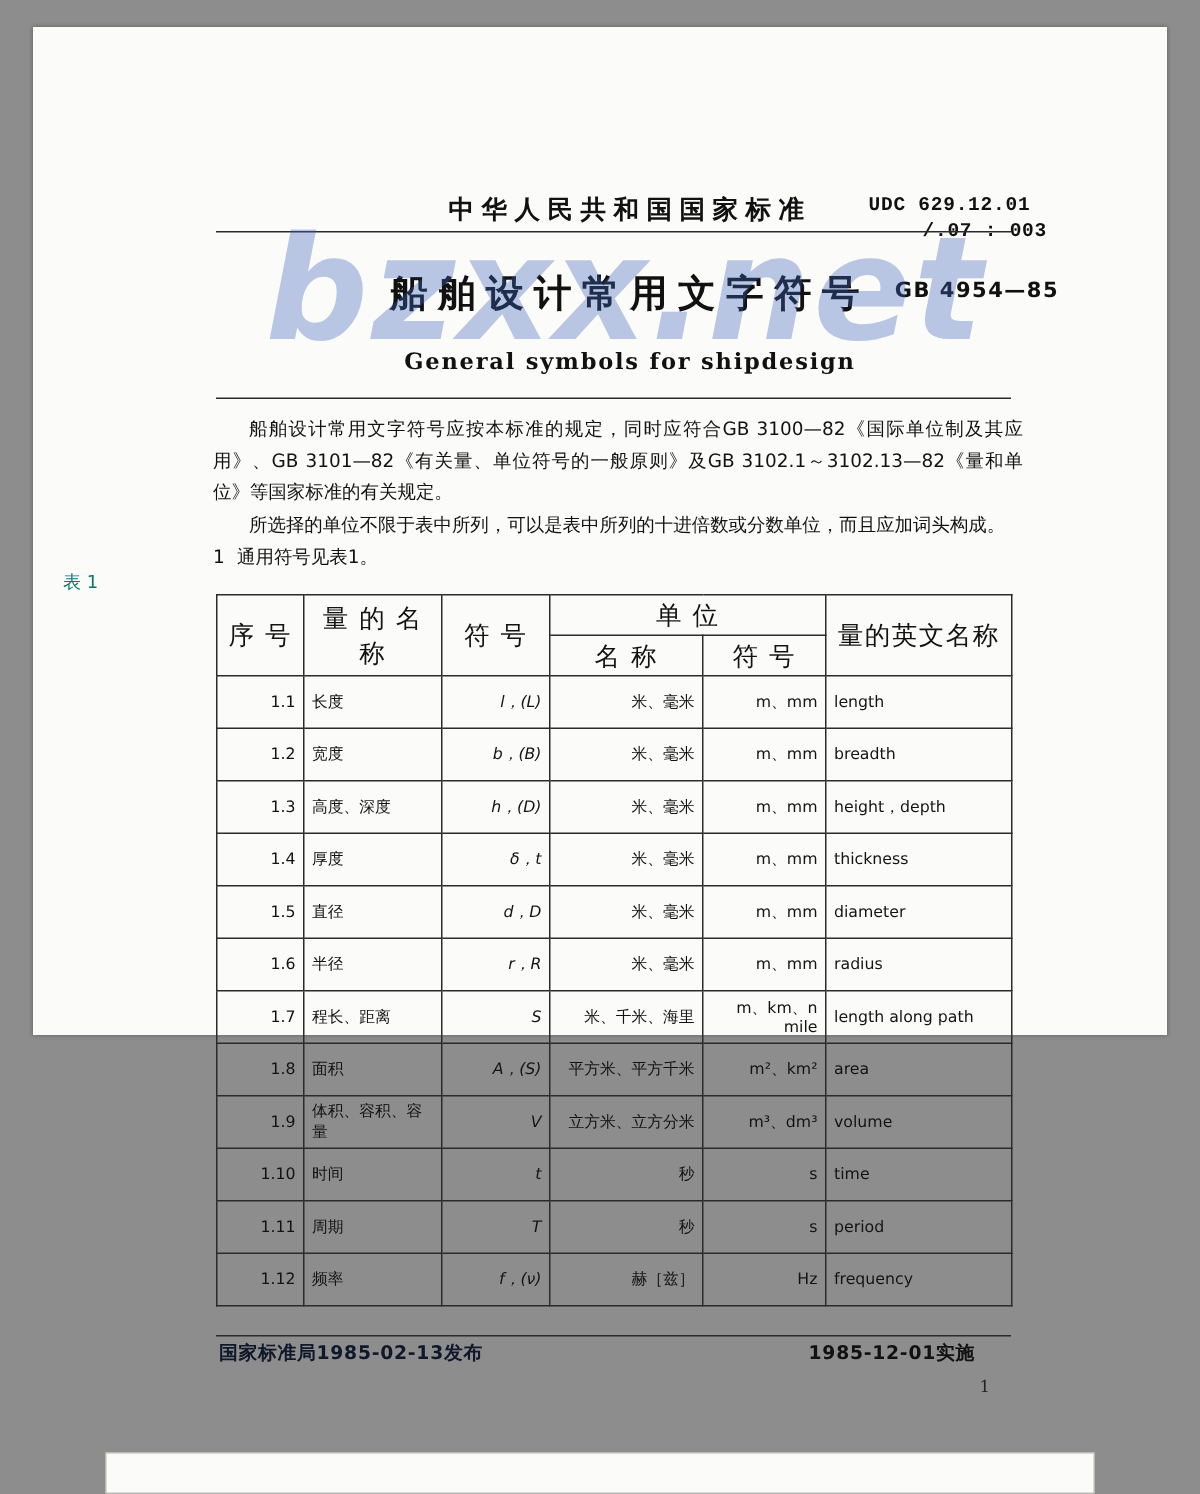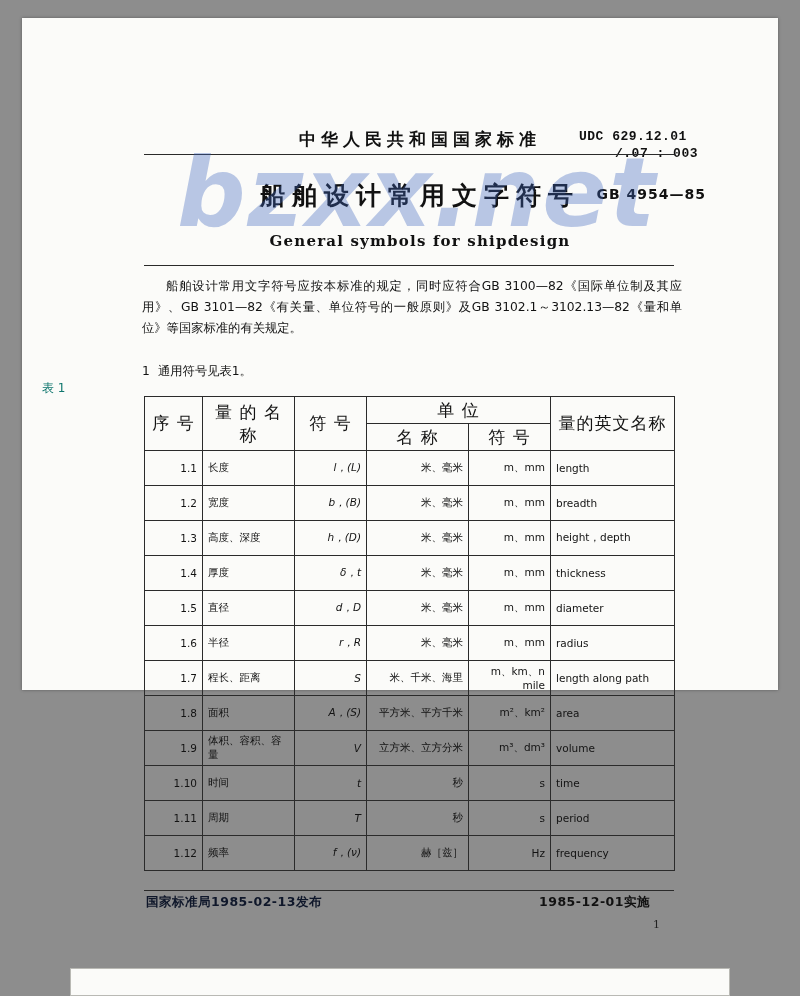--- a/index.html
+++ b/index.html
@@ -236,20 +236,21 @@
         <div class="l1">UDC  629.12.01</div>
         <div class="l2">/.07 : 003</div>
       </div>
       <div class="std-no">GB 4954—85</div>
     </div>
 
     <div class="rule r1"></div>
     <div class="rule r2"></div>
 
     <div class="para p1">船舶设计常用文字符号应按本标准的规定，同时应符合GB 3100—82《国际单位制及其应用》、GB 3101—82《有关量、单位符号的一般原则》及GB 3102.1～3102.13—82《量和单位》等国家标准的有关规定。</div>
+    <div class="para p2">所选择的单位不限于表中所列，可以是表中所列的十进倍数或分数单位，而且应加词头构成。</div>
     <div class="para p3"><span class="num">1</span><span>通用符号见表1。</span></div>
 
     <div class="tbl-caption">表 1</div>
 
     <table class="main">
       <colgroup>
         <col style="width:58px">
         <col style="width:92px">
         <col style="width:72px">
         <col style="width:102px">

